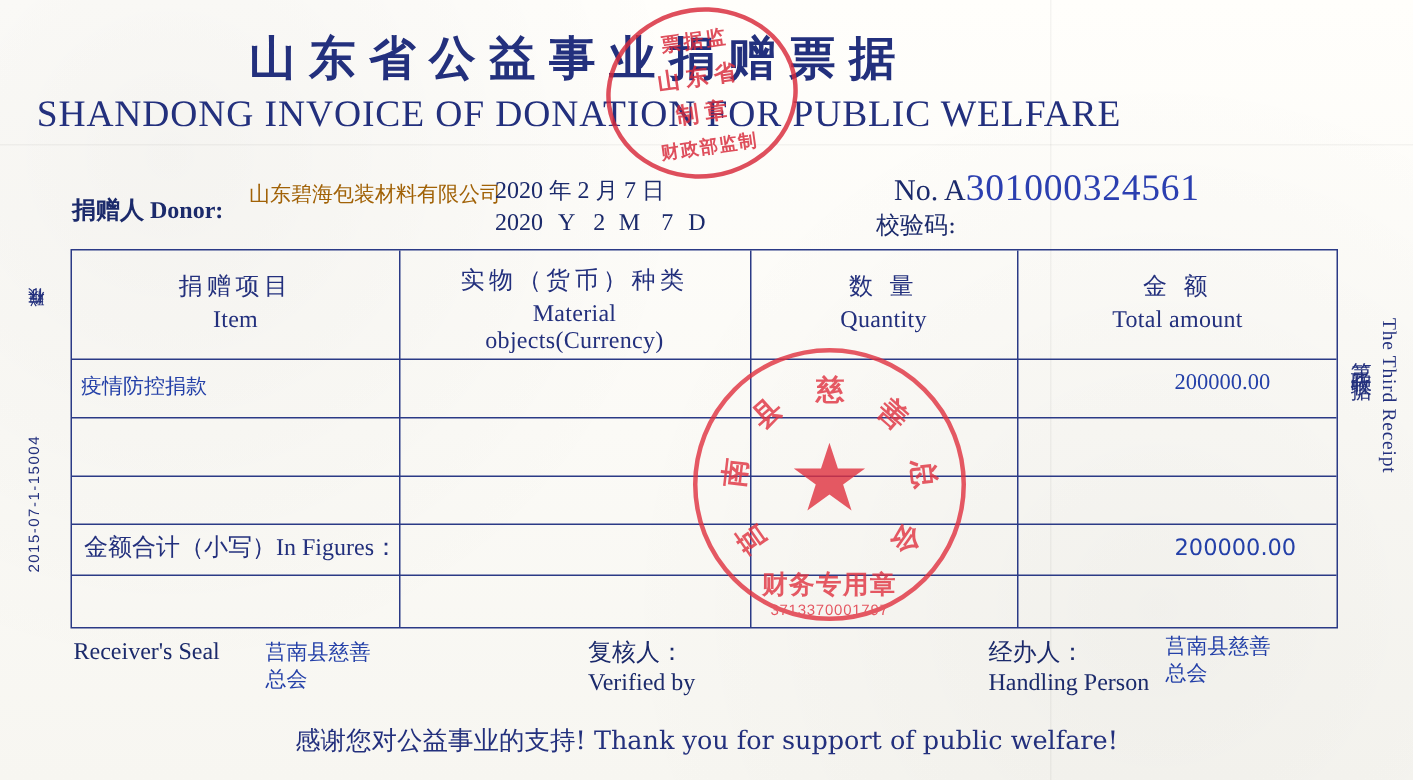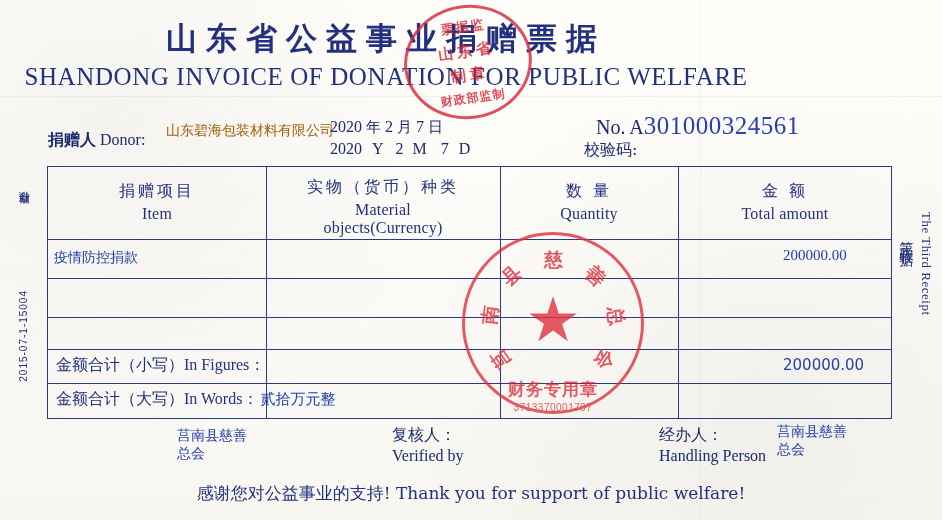--- a/index.html
+++ b/index.html
@@ -86,21 +86,21 @@
   
   #donor-block {
     position: absolute;
     left: 48px;
     top: 120px;
     width: 330px;
     font-size: 16px;
     line-height: 20px;
   }
   #donor-label-cn { font-family: "DejaVu Serif", serif; font-size: 16px; font-weight: bold; }
-  #donor-label-en { font-family: "Liberation Serif", serif; font-size: 16px; }
+  #donor-label-en { font-family: "Liberation Serif", serif; font-size: 16px; font-weight: bold; }
   #donor-labels {
     position: absolute;
     left: 0;
     top: 10px;
     white-space: nowrap;
   }
   #donor-value {
     position: absolute;
     left: 118px;
     top: 0px;
@@ -450,42 +450,40 @@
     </div>
 
     <div class="cell-text" style="left:6px;top:82px;">疫情防控捐款</div>
     <div class="amount-text" style="left:735px;top:80px;">200000.00</div>
 
     <div class="sum-label" style="left:8px;top:188px;">
       <span>金额合计（小写）</span><span class="en">In Figures：</span>
     </div>
     <div class="sum-value" style="left:735px;top:189px;">200000.00</div>
 
-    <div class="sum-label" style="left:8px;top:222px;">
-      <span>金额合计（大写）</span><span class="en">In Words：</span><span class="sum-value" style="position:static;margin-left:2px;">贰拾万元整</span>
-    </div>
   </div>
 
   <div id="round-seal">
     <div class="star">★</div>
     <div id="seal-arc">
         <span class="arc-char" style="transform: rotate(-125deg) translate(0px, -66px) rotate(0deg) translate(-9px, -10px);">莒</span>
         <span class="arc-char" style="transform: rotate(-83.3333deg) translate(0px, -66px) rotate(0deg) translate(-9px, -10px);">南</span>
         <span class="arc-char" style="transform: rotate(-41.6667deg) translate(0px, -66px) rotate(0deg) translate(-9px, -10px);">县</span>
         <span class="arc-char" style="transform: rotate(0deg) translate(0px, -66px) rotate(0deg) translate(-9px, -10px);">慈</span>
         <span class="arc-char" style="transform: rotate(41.6667deg) translate(0px, -66px) rotate(0deg) translate(-9px, -10px);">善</span>
         <span class="arc-char" style="transform: rotate(83.3333deg) translate(0px, -66px) rotate(0deg) translate(-9px, -10px);">总</span>
         <span class="arc-char" style="transform: rotate(125deg) translate(0px, -66px) rotate(0deg) translate(-9px, -10px);">会</span>
       </div>
     <div id="seal-bottom-text">财务专用章</div>
     <div id="seal-code">3713370001797</div>
   </div>
 
   <div id="footer-row">
     <div class="sig-block" style="left:2px;">
+      <div class="sig-en">Receiver's Seal</div>
     </div>
     <div class="sig-value" style="left:130px;top:2px;width:80px;">莒南县慈善总会</div>
 
     <div class="sig-block" style="left:612px;">
       <div class="sig-cn">经办人：</div>
       <div class="sig-en">Handling Person</div>
     </div>
 
     <div class="sig-block" style="left:345px;">
       <div class="sig-cn">复核人：</div>

